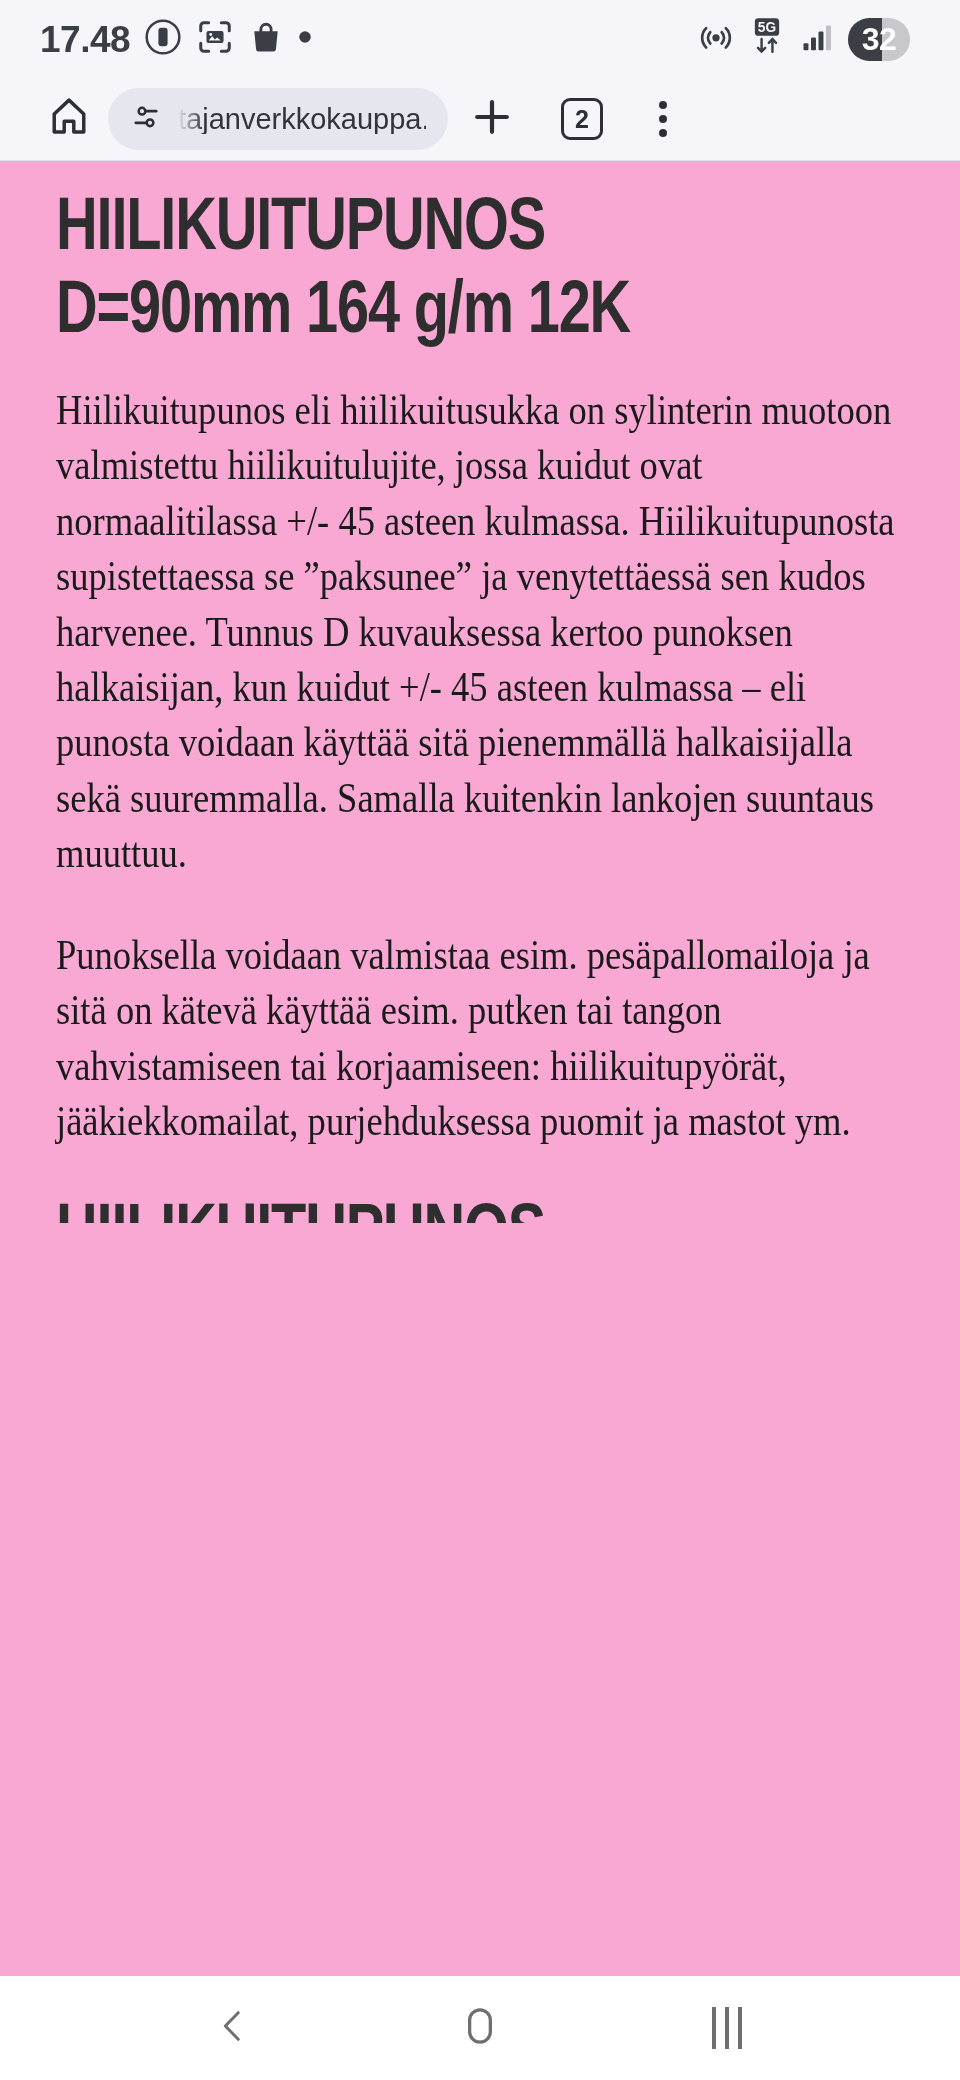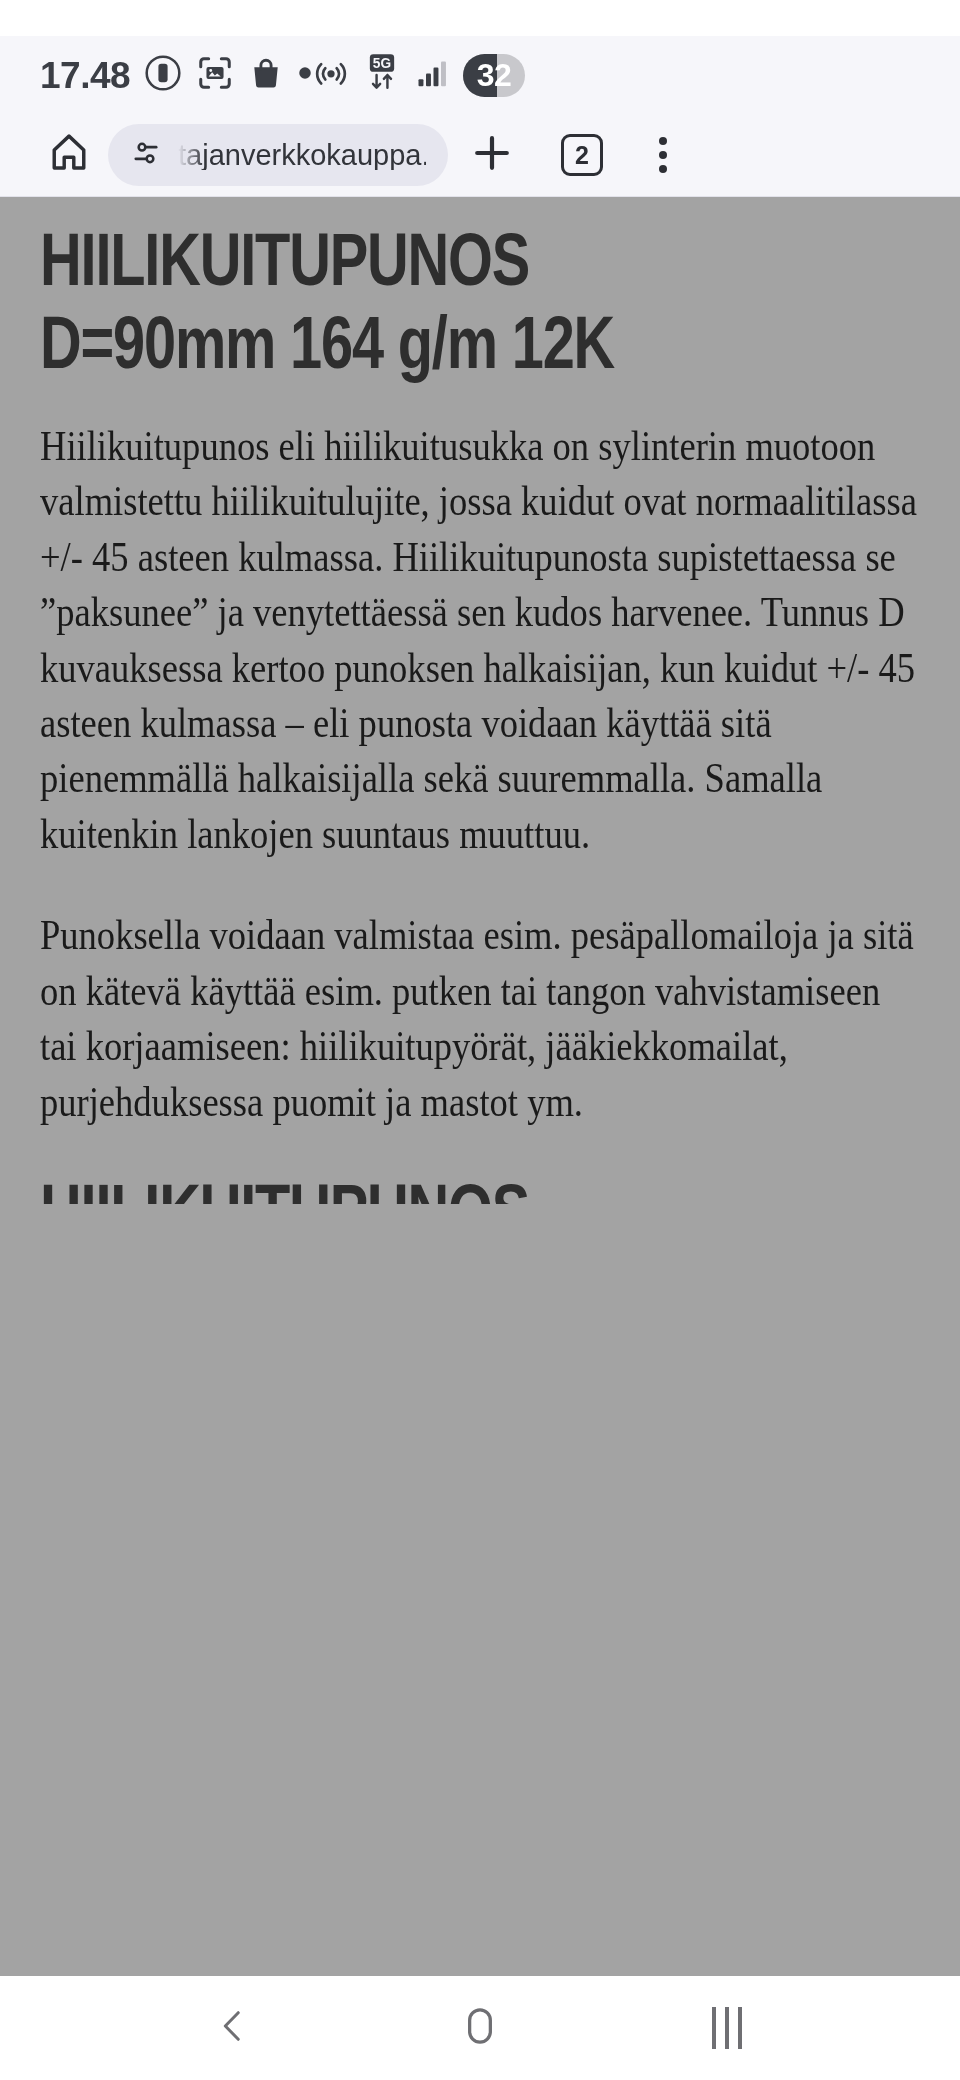--- a/index.html
+++ b/index.html
@@ -20,23 +20,23 @@
     display: flex;
     flex-direction: column;
   }
 
   
   .status-bar {
     height: 78px;
     background: #f6f6fa;
     display: flex;
     align-items: center;
+    justify-content: space-between;
     padding: 0 50px 0 40px;
     flex: 0 0 auto;
-    margin-top: 36px;
   }
   .status-left {
     display: flex;
     align-items: center;
     gap: 14px;
   }
   .status-time {
     font-size: 37px;
     font-weight: bold;
     color: #3b3e45;
@@ -149,22 +149,22 @@
   .dots-vert i {
     display: block;
     width: 8px; height: 8px;
     border-radius: 50%;
     background: #2d2f35;
   }
 
   
   .page {
     flex: 1 1 auto;
-    background: #a3a3a3;
-    padding: 22px 42px 0 40px;
+    background: #f9a8d4;
+    padding: 22px 42px 0 56px;
     overflow: hidden;
     position: relative;
   }
 
   .product-title {
     font-family: "Liberation Sans Narrow", "Liberation Sans", sans-serif;
     font-stretch: condensed;
     font-weight: bold;
     font-size: 74px;
     line-height: 1.12;

